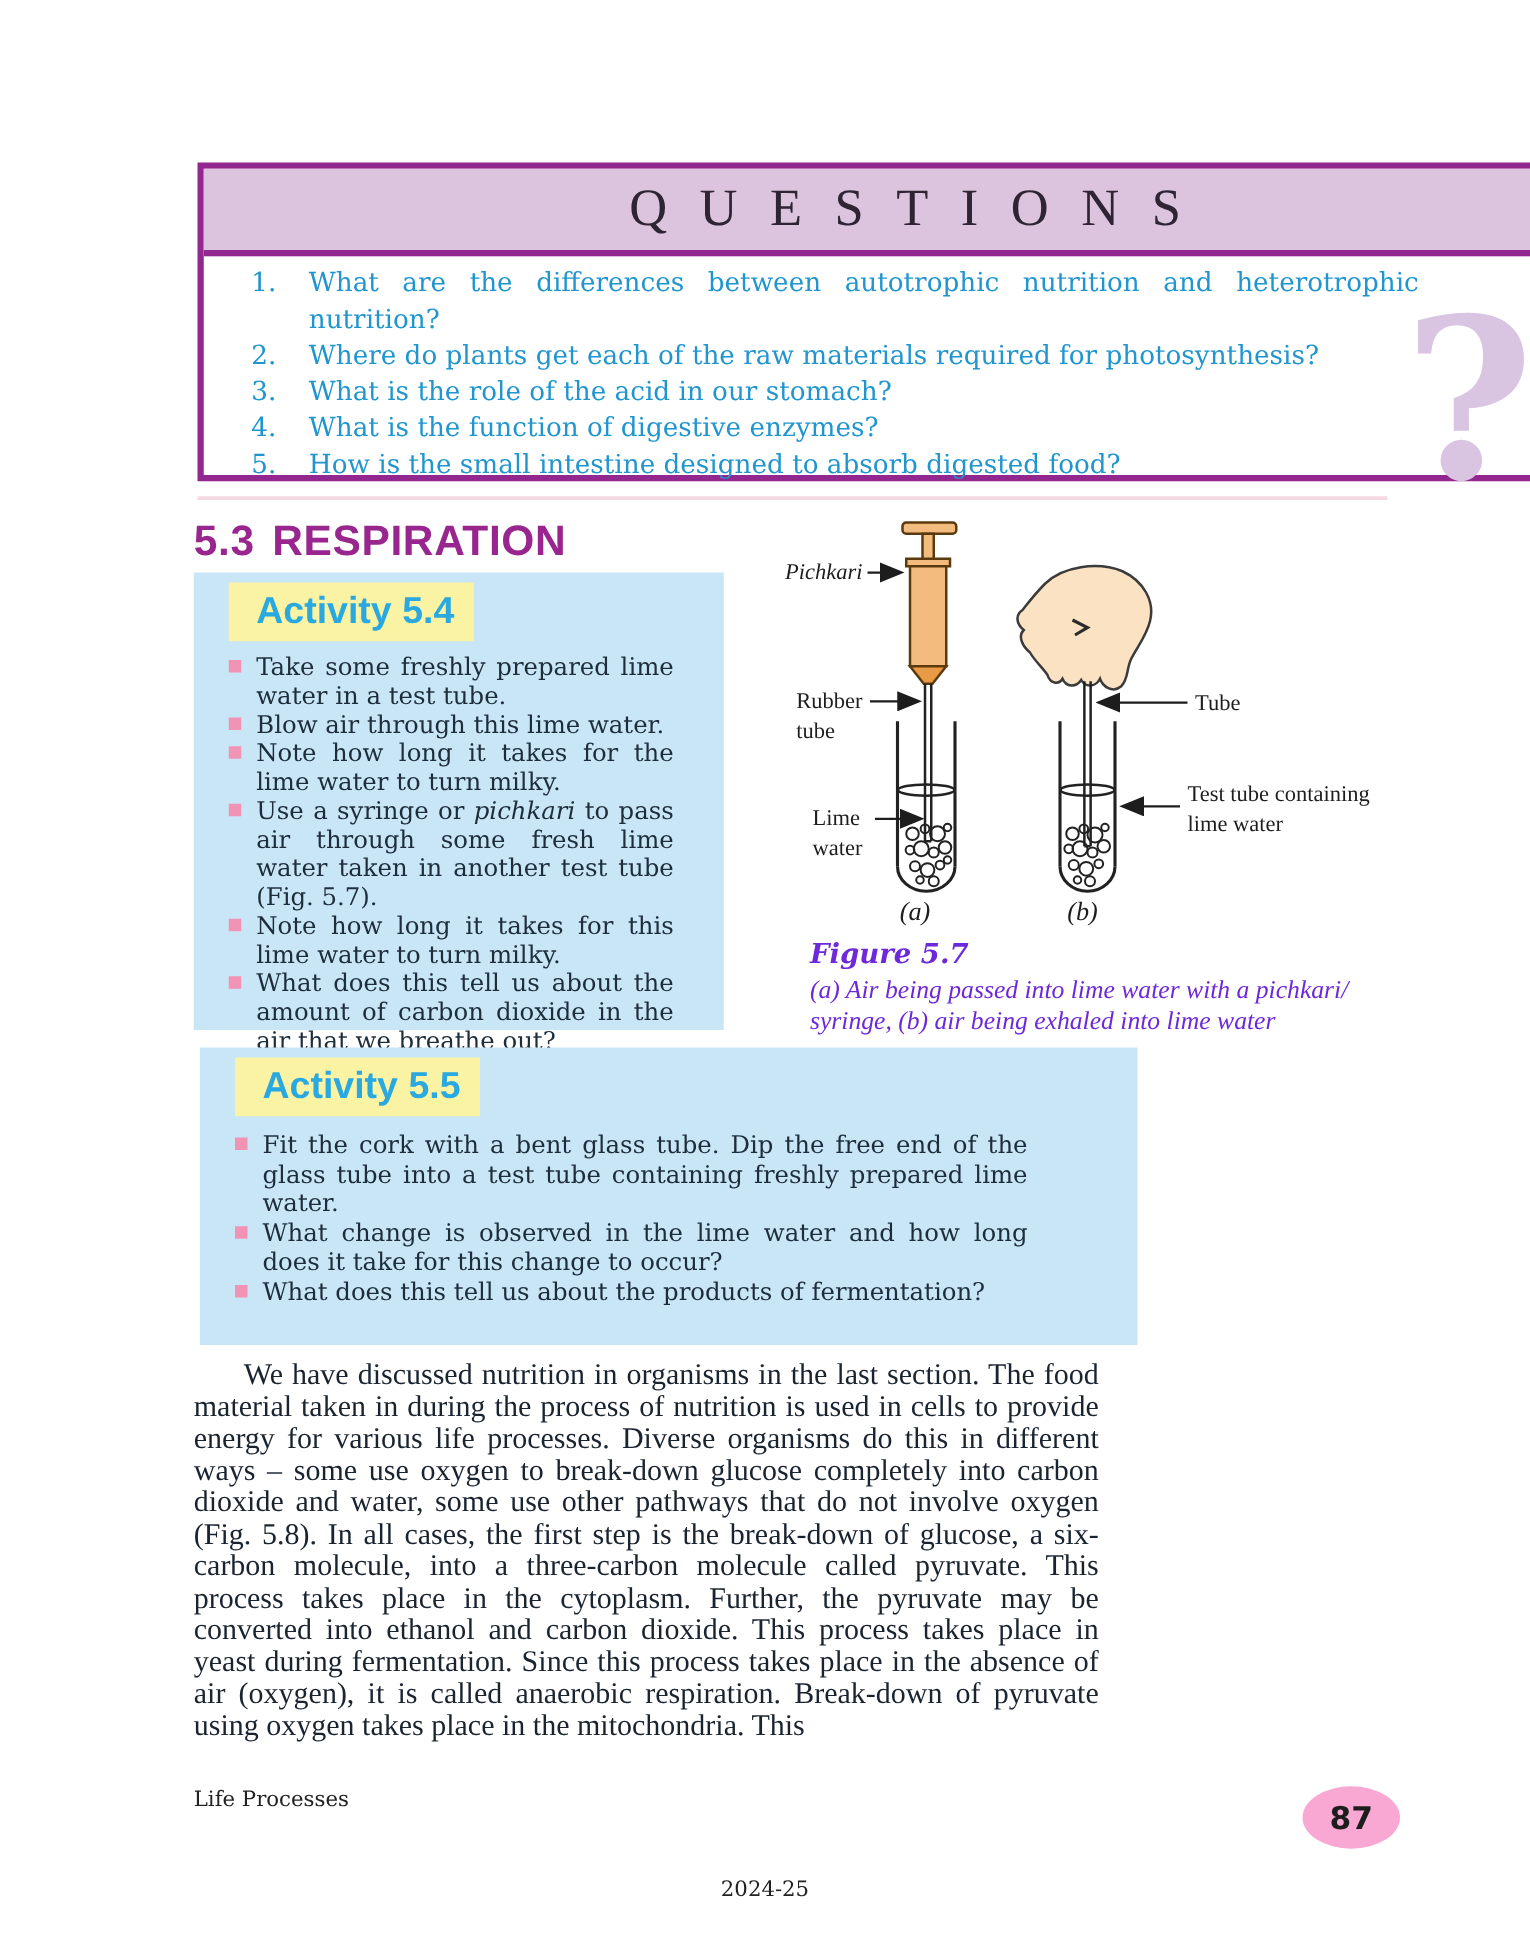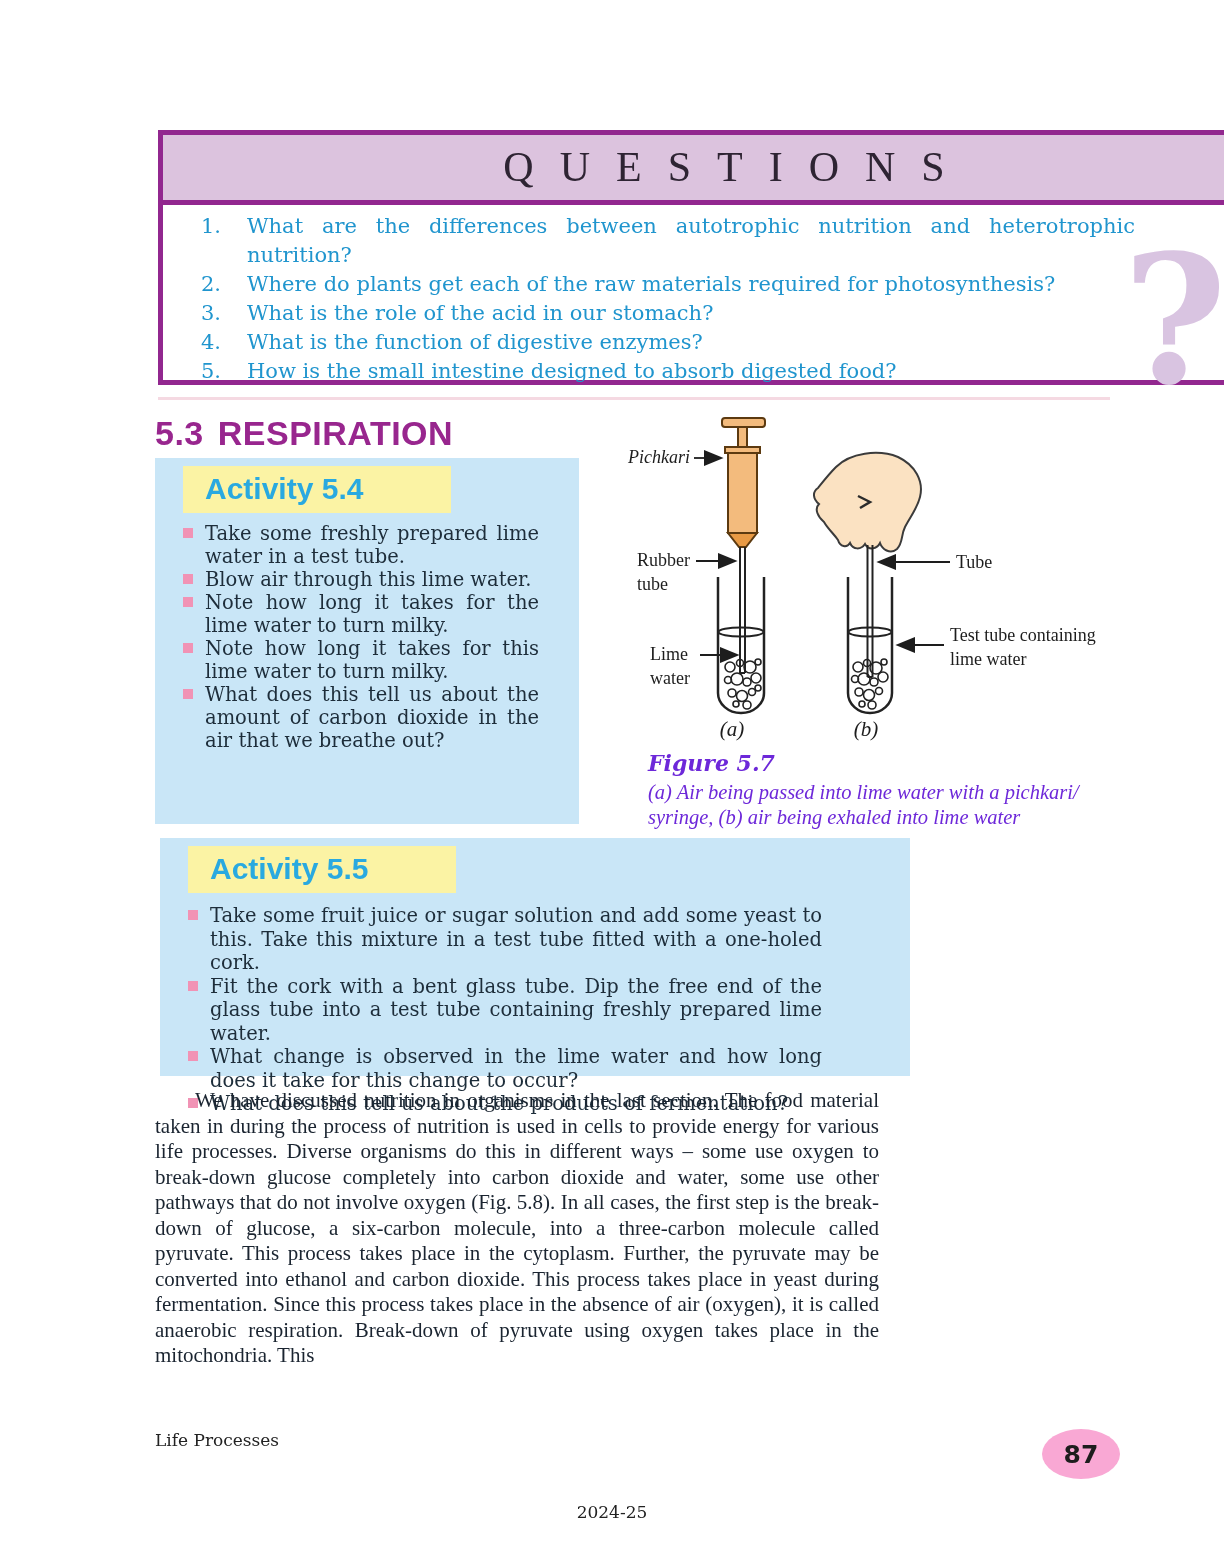--- a/index.html
+++ b/index.html
@@ -28,21 +28,21 @@
   .sec-head { position:absolute; left:155px; top:414px;
             font-family:"Liberation Sans", sans-serif; font-weight:bold;
             font-size:34px; color:#98268E; letter-spacing:0.5px; }
   .sec-head .sec-num { margin-right:14px; }
 
   
   .act-box { position:absolute; background:#C9E6F7; }
   #act54 { left:155px; top:458px; width:424px; height:366px; }
   #act55 { left:160px; top:838px; width:704px; height:238px;padding-left:46px; }
   .act-band { position:absolute; background:#FBF3A4; left:28px; top:8px;
-            width:268px; height:47px; }
+            width:196px; height:47px; }
   .act-title { font-family:"Liberation Sans", sans-serif; font-weight:bold;
             font-size:30px; color:#29A9E0; padding:6px 0 0 22px; }
   .act-list { position:absolute; }
   #act54 .act-list { left:28px; top:64px; width:374px; }
   #act55 .act-list { left:28px; top:66px; width:652px; }
   .b-row { display:flex; color:#1D2D3A;justify-content:flex-end; }
   #act54 .b-row { font-size:19.5px; line-height:23px; }
   #act55 .b-row { font-size:19.5px; line-height:23.5px; }
   .b-sq { flex:0 0 10px; width:10px; height:10px; background:#F193B5;
           margin:6px 12px 0 0; }
@@ -53,21 +53,21 @@
   .fig-svg { position:absolute; left:610px; top:405px; }
   .fig-caption { position:absolute; left:648px; top:750px; width:478px;
           color:#6d28d9; }
   .fig-title { font-family:"DejaVu Serif", serif; font-weight:bold;
           font-style:italic; font-size:22px; margin-bottom:4px; }
   .fig-line { font-family:"Liberation Serif", serif; font-style:italic;
           font-size:20.5px; line-height:25px; }
 
   
   .body-para { position:absolute; left:155px; top:1088px; width:724px;
-          font-family:"Liberation Serif", serif; font-size:21px;
+          font-family:"Liberation Serif", serif; font-size:24px;
           line-height:25.5px; color:#1A2430; text-align:justify;
           text-indent:40px; }
 
   
   .footer-left { position:absolute; left:155px; top:1430px; font-size:17px;
           color:#222; }
   .page-oval { position:absolute; left:1042px; top:1429px; width:78px; height:50px;
           background:#f9a8d4; border-radius:50%;
           display:flex; align-items:center; justify-content:center;
           font-family:"DejaVu Sans", sans-serif; font-weight:bold;
@@ -127,20 +127,24 @@
         <span class="b-sq"></span>
         <span class="b-text"><span>Take some freshly prepared lime water in a test tube.</span><span class="it"></span><span></span></span>
       </div>
       <div class="b-row">
         <span class="b-sq"></span>
         <span class="b-text"><span>Blow air through this lime water.</span><span class="it"></span><span></span></span>
       </div>
       <div class="b-row">
         <span class="b-sq"></span>
         <span class="b-text"><span>Note how long it takes for the lime water to turn milky.</span><span class="it"></span><span></span></span>
+      </div>
+      <div class="b-row">
+        <span class="b-sq"></span>
+        <span class="b-text"><span>Use a syringe or </span><span class="it">pichkari</span><span> to pass air through some fresh lime water taken in another test tube (Fig. 5.7).</span></span>
       </div>
       <div class="b-row">
         <span class="b-sq"></span>
         <span class="b-text"><span>Note how long it takes for this lime water to turn milky.</span><span class="it"></span><span></span></span>
       </div>
       <div class="b-row">
         <span class="b-sq"></span>
         <span class="b-text"><span>What does this tell us about the amount of carbon dioxide in the air that we breathe out?</span><span class="it"></span><span></span></span>
       </div>
     </div>
@@ -249,24 +253,20 @@
     <div class="fig-line">syringe, (b) air being exhaled into lime water</div>
   </div>
 
   <div class="act-box" id="act55">
     <div class="act-band">
       <div class="act-title">Activity 5.5</div>
     </div>
     <div class="act-list">
       <div class="b-row">
         <span class="b-sq"></span>
-        <span class="b-text">Take some fruit juice or sugar solution and add some yeast to this. Take this mixture in a test tube fitted with a one-holed cork.</span>
-      </div>
-      <div class="b-row">
-        <span class="b-sq"></span>
         <span class="b-text">Fit the cork with a bent glass tube. Dip the free end of the glass tube into a test tube containing freshly prepared lime water.</span>
       </div>
       <div class="b-row">
         <span class="b-sq"></span>
         <span class="b-text">What change is observed in the lime water and how long does it take for this change to occur?</span>
       </div>
       <div class="b-row">
         <span class="b-sq"></span>
         <span class="b-text">What does this tell us about the products of fermentation?</span>
       </div>

